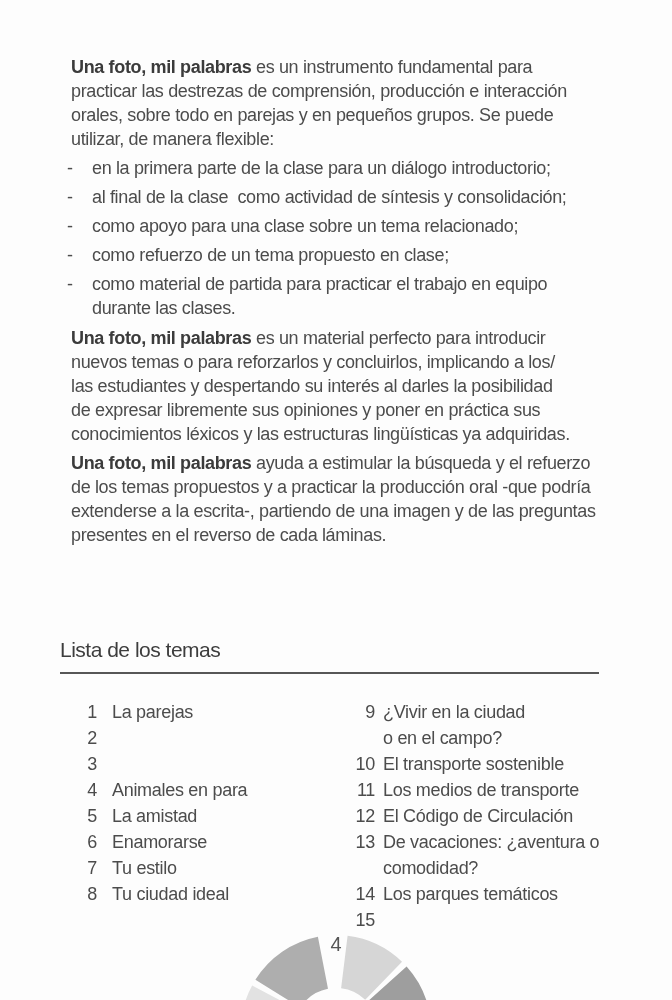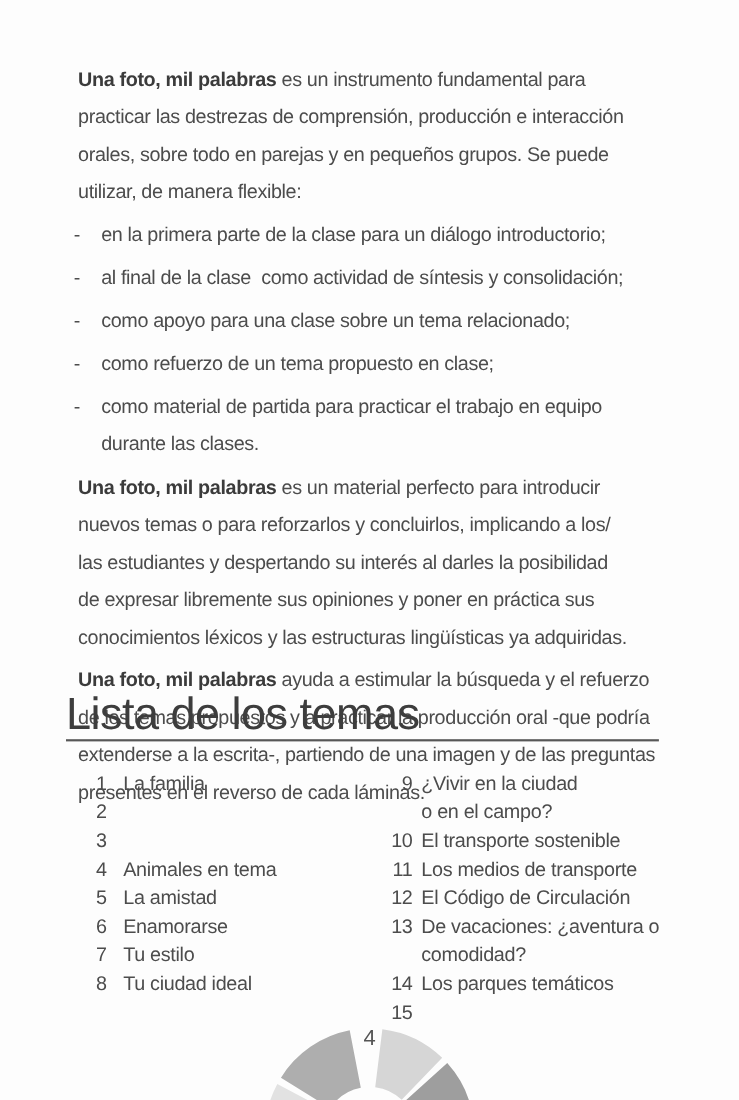--- a/index.html
+++ b/index.html
@@ -6,35 +6,35 @@
   body {
     width: 672px; height: 1000px;
     background: #fdfdfd;
     font-family: "Liberation Sans", sans-serif;
     color: #4c4c4c;
     position: relative;
     overflow: hidden;
   }
   .intro {
     position: absolute; left: 71px; top: 55px; width: 575px;
-    font-size: 18px; line-height: 34px; letter-spacing: -0.35px;
+    font-size: 18px; line-height: 24px; letter-spacing: -0.35px;
   }
   .intro p { margin: 0 0 5px 0; }
   .lead { font-weight: bold; color: #3b3b3b; }
   .ptext { white-space: pre; }
   ul.bullets { list-style: none; margin: 1px 0 6px 0; padding: 0; }
   ul.bullets li { display: flex; margin: 0 0 5px 0; }
   .dash { flex: 0 0 25px; margin-left: -4px; }
   .btext { white-space: pre; }
   .section-title {
     position: absolute; left: 60px; top: 633px; width: 539px;
     border-bottom: 2px solid #575757; padding-bottom: 6px;
   }
   .section-title h1 {
-    margin: 0; font-size: 41px; line-height: 33px;
+    margin: 0; font-size: 21px; line-height: 33px;
     font-weight: normal; color: #3d3d3d; letter-spacing: -0.5px;
   }
   .topics {
     position: absolute; left: 60px; top: 699px;
     display: flex; font-size: 18px; letter-spacing: -0.3px;
   }
   .tcol { display: flex; flex-direction: column; }
   .tcol.left  { width: 280px; }
   .tcol.right { width: 300px; }
   .trow { display: flex; line-height: 26px; }
@@ -96,31 +96,31 @@
   </div>
 
   <div class="section-title">
     <h1>Lista de los temas</h1>
   </div>
 
   <div class="topics">
     <div class="tcol left">
       <div class="trow">
           <span class="tnum">1</span>
-          <span class="tlabel">La familia</span>
+          <span class="tlabel">La parejas</span>
         </div>
       <div class="trow">
           <span class="tnum">2</span>
         </div>
       <div class="trow">
           <span class="tnum">3</span>
         </div>
       <div class="trow">
           <span class="tnum">4</span>
-          <span class="tlabel">Animales en tema</span>
+          <span class="tlabel">Animales en para</span>
         </div>
       <div class="trow">
           <span class="tnum">5</span>
           <span class="tlabel">La amistad</span>
         </div>
       <div class="trow">
           <span class="tnum">6</span>
           <span class="tlabel">Enamorarse</span>
         </div>
       <div class="trow">

